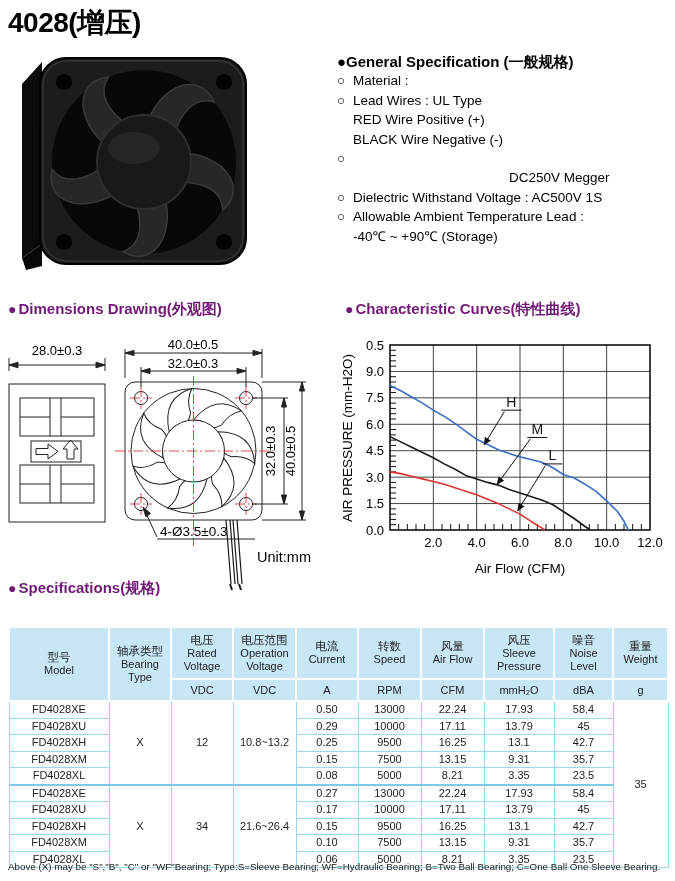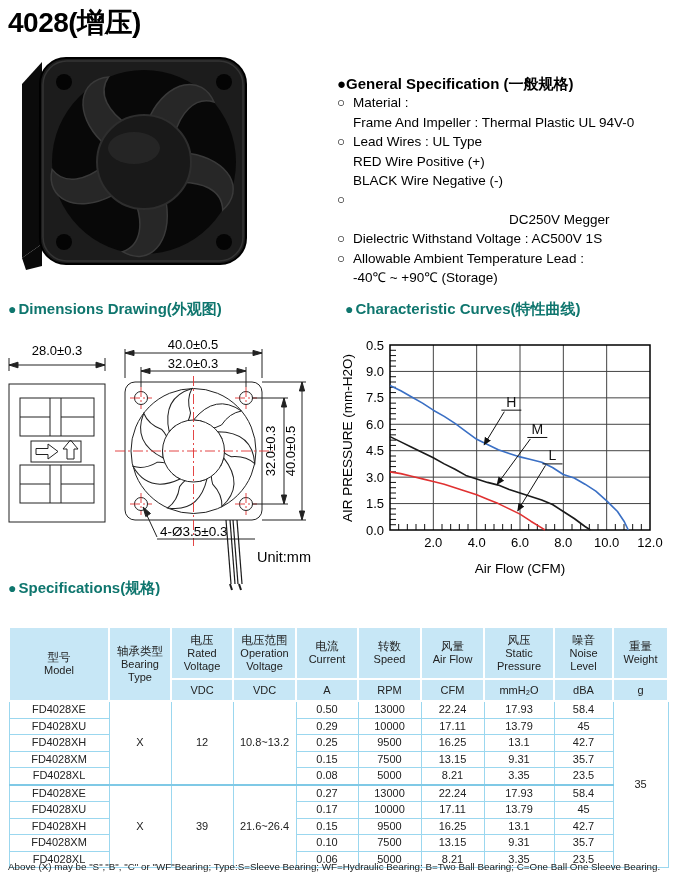--- a/index.html
+++ b/index.html
@@ -2,24 +2,24 @@
 <html><head>
 <meta charset="utf-8">
 <style>
   html,body{margin:0;padding:0;}
   body{
     width:675px;height:881px;position:relative;background:#ffffff;color:#000;
     font-family:"Liberation Sans", sans-serif;overflow:hidden;
   }
   .abs{position:absolute;}
   #page-title{left:8px;top:4px;font-size:28px;font-weight:bold;letter-spacing:-0.5px;}
-  .sec-heading{font-weight:bold;font-size:15px;white-space:nowrap;color:#0f766e;}
+  .sec-heading{font-weight:bold;font-size:15px;white-space:nowrap;color:#701a75;}
   .sec-heading .bullet{font-size:14px;margin-right:2px;}
   
-  #general{left:337px;top:52px;width:338px;font-size:13.5px;line-height:19.4px;color:#000;margin-top:22px;}
+  #general{left:337px;top:52px;width:338px;font-size:13.5px;line-height:19.4px;color:#000;}
   #general .gs-head{font-weight:bold;font-size:15px;white-space:nowrap;}
   .gs-line{display:flex;white-space:nowrap;}
   .gs-bullet{flex:0 0 16px;width:16px;}
   .gs-cont{margin-left:16px;}
   .gs-deep{margin-left:172px;text-align:center;}
   
   #spec-table{left:8px;top:626px;width:659px;border-collapse:collapse;table-layout:fixed;
     text-align:center;color:#222;border:1px solid #8fcfe9;}
   #spec-table th{background:#c7e7f6;border:2px solid #ffffff;font-weight:normal;padding:0;
     font-size:11px;line-height:13px;color:#222;}
@@ -63,23 +63,20 @@
       <circle cx="212" cy="196" r="8"></circle>
   </g>
 </svg>
 
 <div id="general" class="abs">
   <div class="gs-head"><span>●</span><span>General Specification (一般规格)</span></div>
   <div id="gs-items">
       <div class="gs-line">
         <span class="gs-bullet">○</span>
         <span>Material :</span>
-      </div>
-      <div class="gs-line">
-        <span class="gs-cont">Frame And Impeller : Thermal Plastic UL 94V-0</span>
       </div>
       <div class="gs-line">
         <span class="gs-bullet">○</span>
         <span>Lead Wires : UL Type</span>
       </div>
       <div class="gs-line">
         <span class="gs-cont">RED Wire Positive (+)</span>
       </div>
       <div class="gs-line">
         <span class="gs-cont">BLACK Wire Negative (-)</span>
@@ -346,21 +343,21 @@
         <th>
           <div class="zh">转数</div>
           <div class="en">Speed</div>
         </th>
         <th>
           <div class="zh">风量</div>
           <div class="en">Air Flow</div>
         </th>
         <th>
           <div class="zh">风压</div>
-          <div class="en">Static Pressure</div>
+          <div class="en">Sleeve Pressure</div>
         </th>
         <th>
           <div class="zh">噪音</div>
           <div class="en">Noise Level</div>
         </th>
         <th>
           <div class="zh">重量</div>
           <div class="en">Weight</div>
         </th>
       </tr>
@@ -416,21 +413,21 @@
         <td>FD4028XL</td>
         <td>0.08</td>
         <td>5000</td>
         <td>8.21</td>
         <td>3.35</td>
         <td>23.5</td>
       </tr>
       <tr>
         <td class="gsep">FD4028XE</td>
         <td rowspan="5" class="gsep">X</td>
-        <td rowspan="5" class="gsep">39</td>
+        <td rowspan="5" class="gsep">34</td>
         <td rowspan="5" class="gsep">21.6~26.4</td>
         <td class="gsep">0.27</td>
         <td class="gsep">13000</td>
         <td class="gsep">22.24</td>
         <td class="gsep">17.93</td>
         <td class="gsep">58.4</td>
       </tr>
       <tr>
         <td>FD4028XU</td>
         <td>0.17</td>

